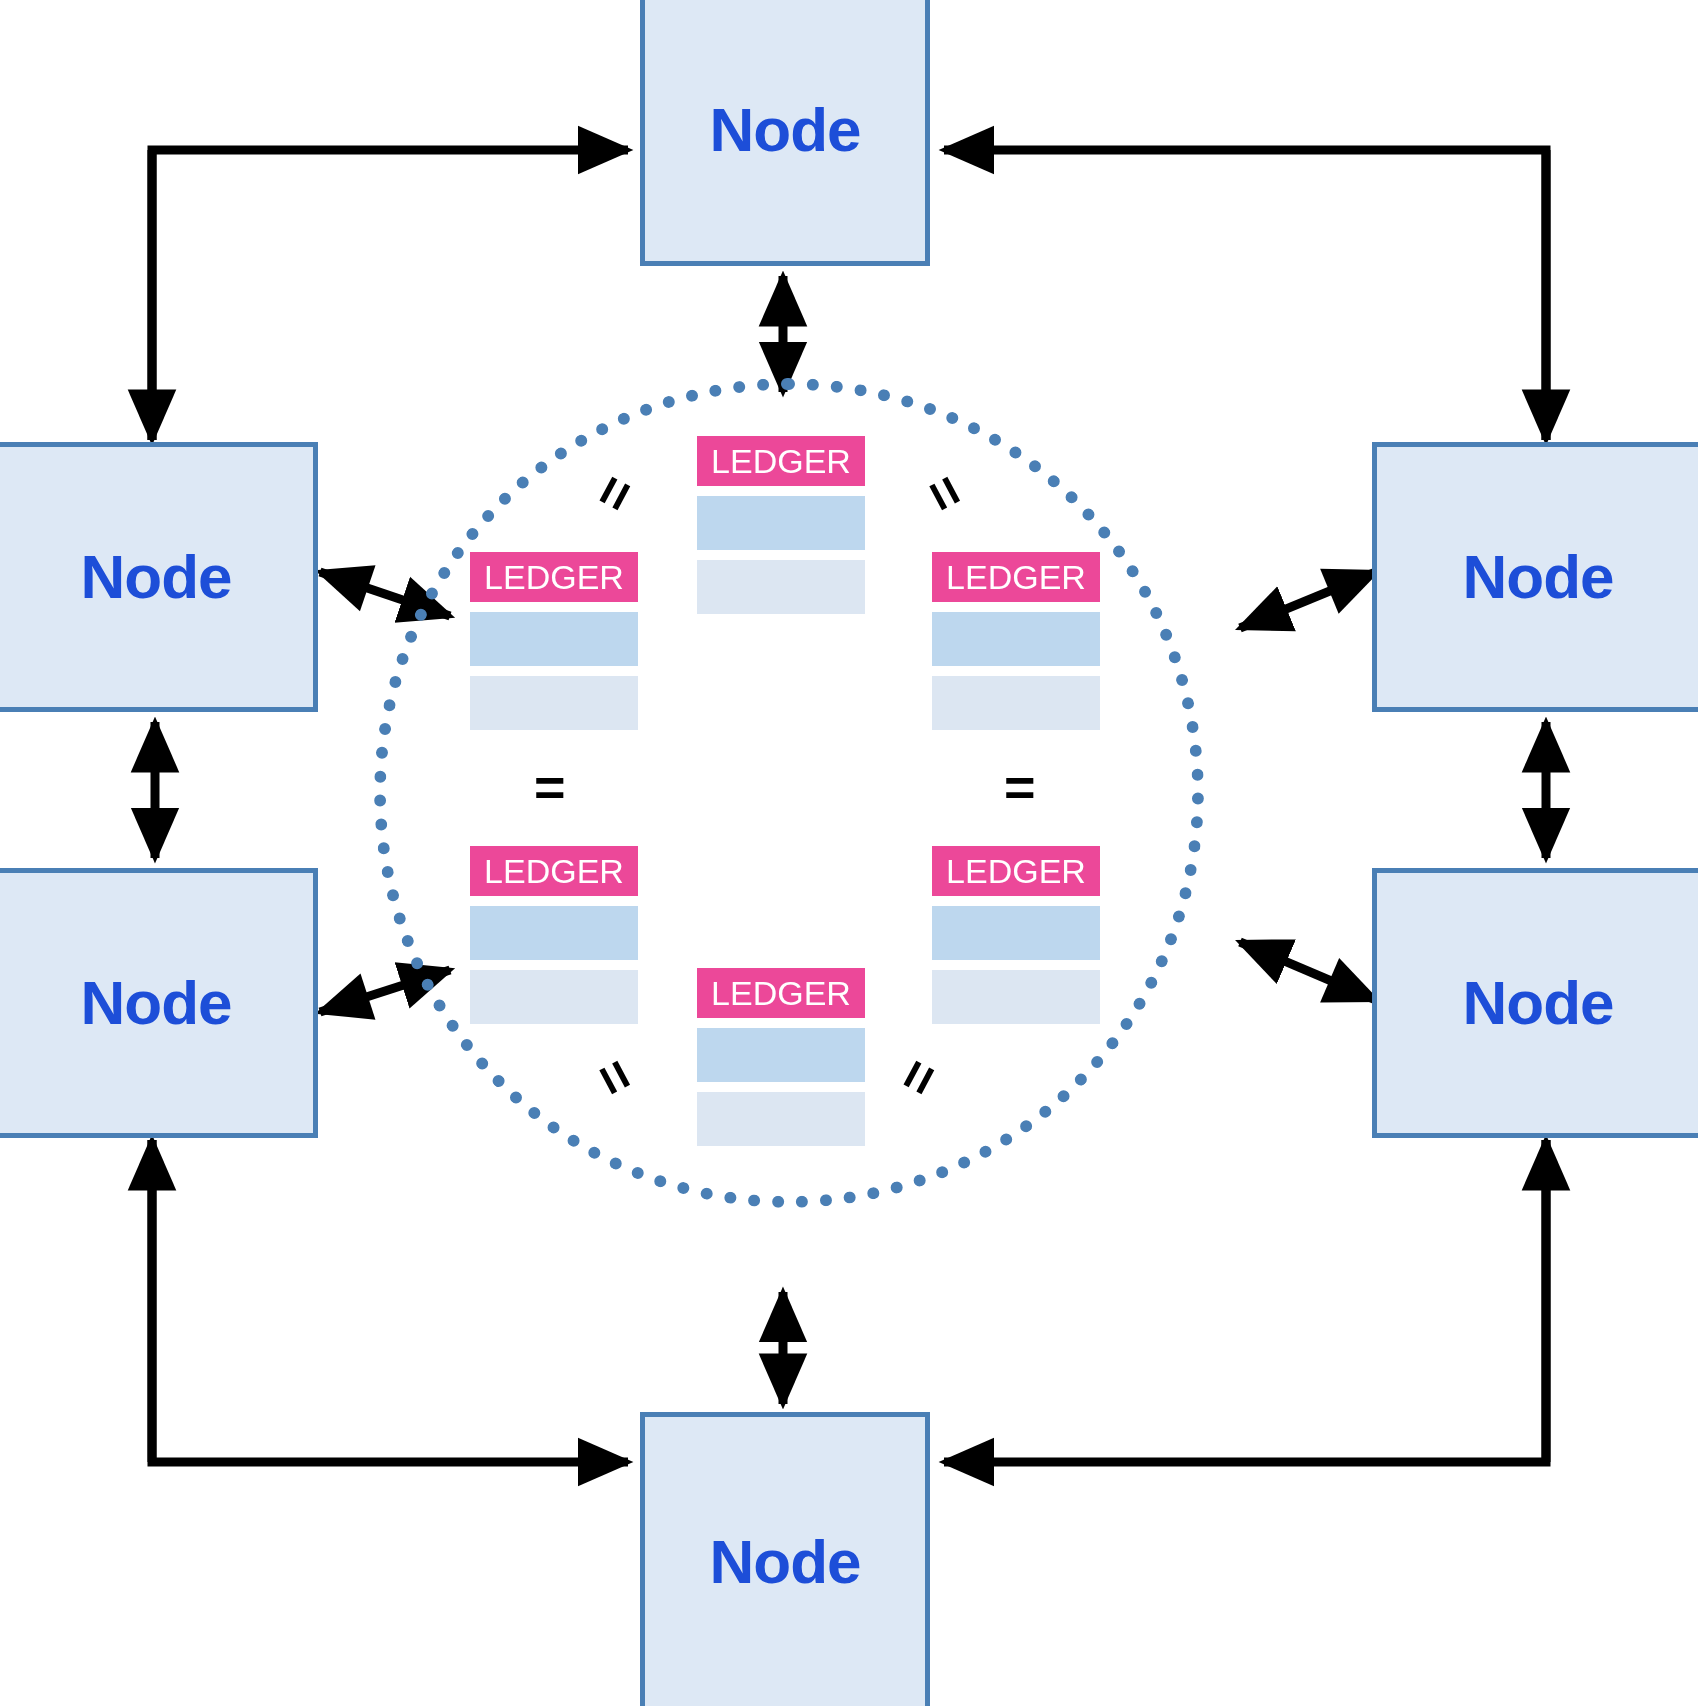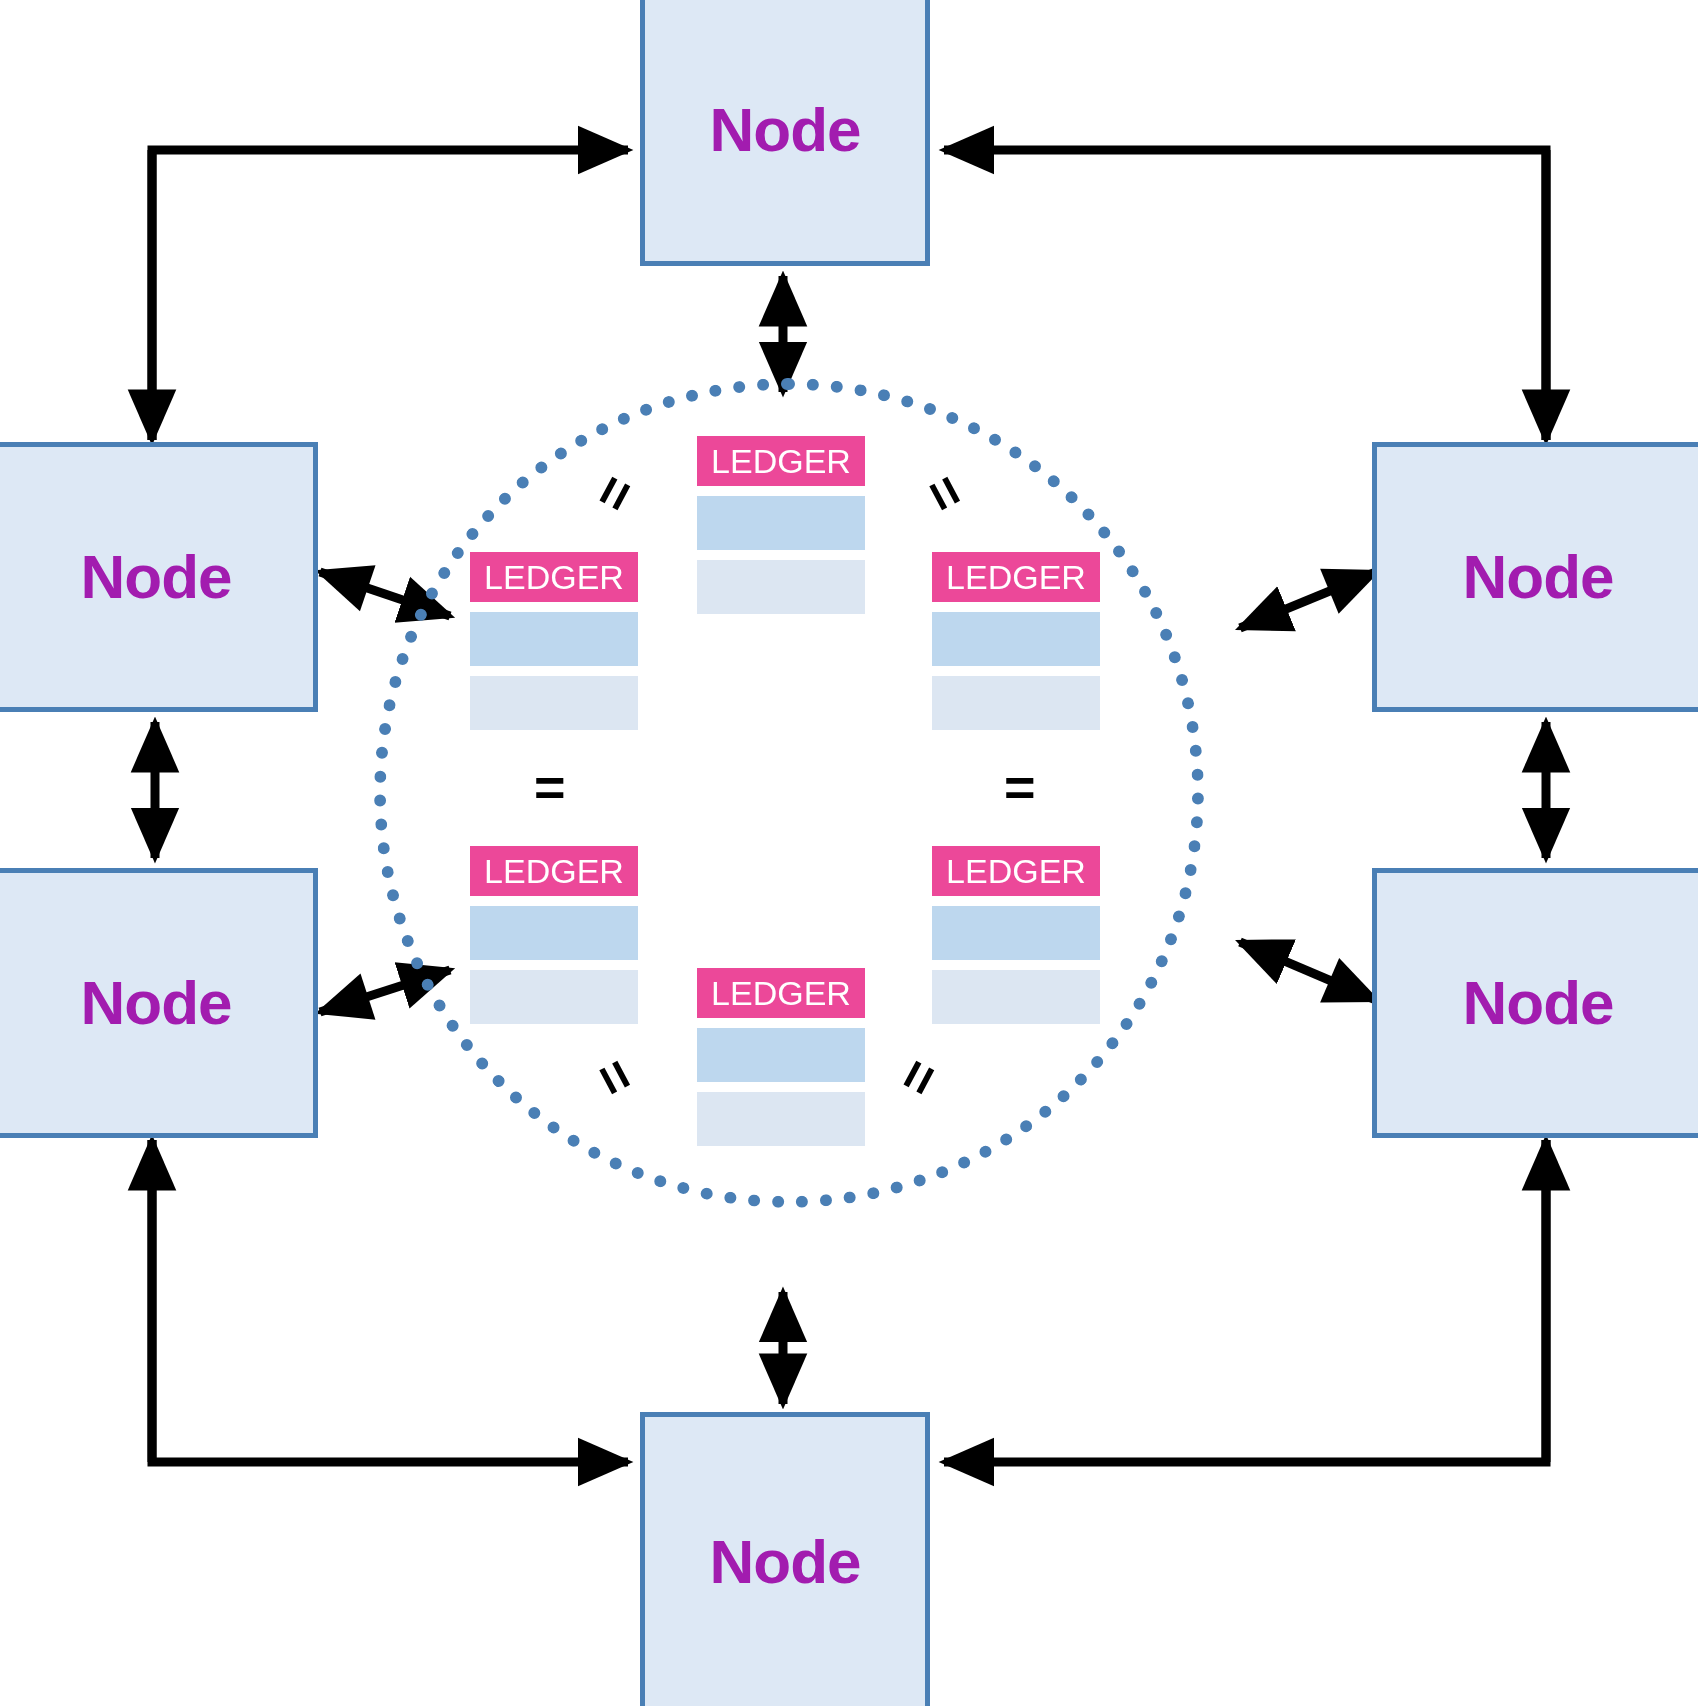--- a/index.html
+++ b/index.html
@@ -23,21 +23,21 @@
     border: 5px solid #4a7fb5;
     box-sizing: border-box;
     display: flex;
     align-items: center;
     justify-content: center;
   }
   .node-label {
     font-family: "Liberation Sans", sans-serif;
     font-weight: bold;
     font-size: 62px;
-    color: #a21caf;
+    color: #1d4ed8;
     letter-spacing: -1px;
     line-height: 1;
   }
   
   #node-top    { left: 640px;  top: -6px;    width: 290px; height: 272px; }
   #node-left-upper  { left: -6px;   top: 442px;   width: 324px; height: 270px; }
   #node-left-lower  { left: -6px;   top: 868px;   width: 324px; height: 270px; }
   #node-right-upper { left: 1372px; top: 442px;   width: 332px; height: 270px; }
   #node-right-lower { left: 1372px; top: 868px;   width: 332px; height: 270px; }
   #node-bottom { left: 640px;  top: 1412px;  width: 290px; height: 300px; }

